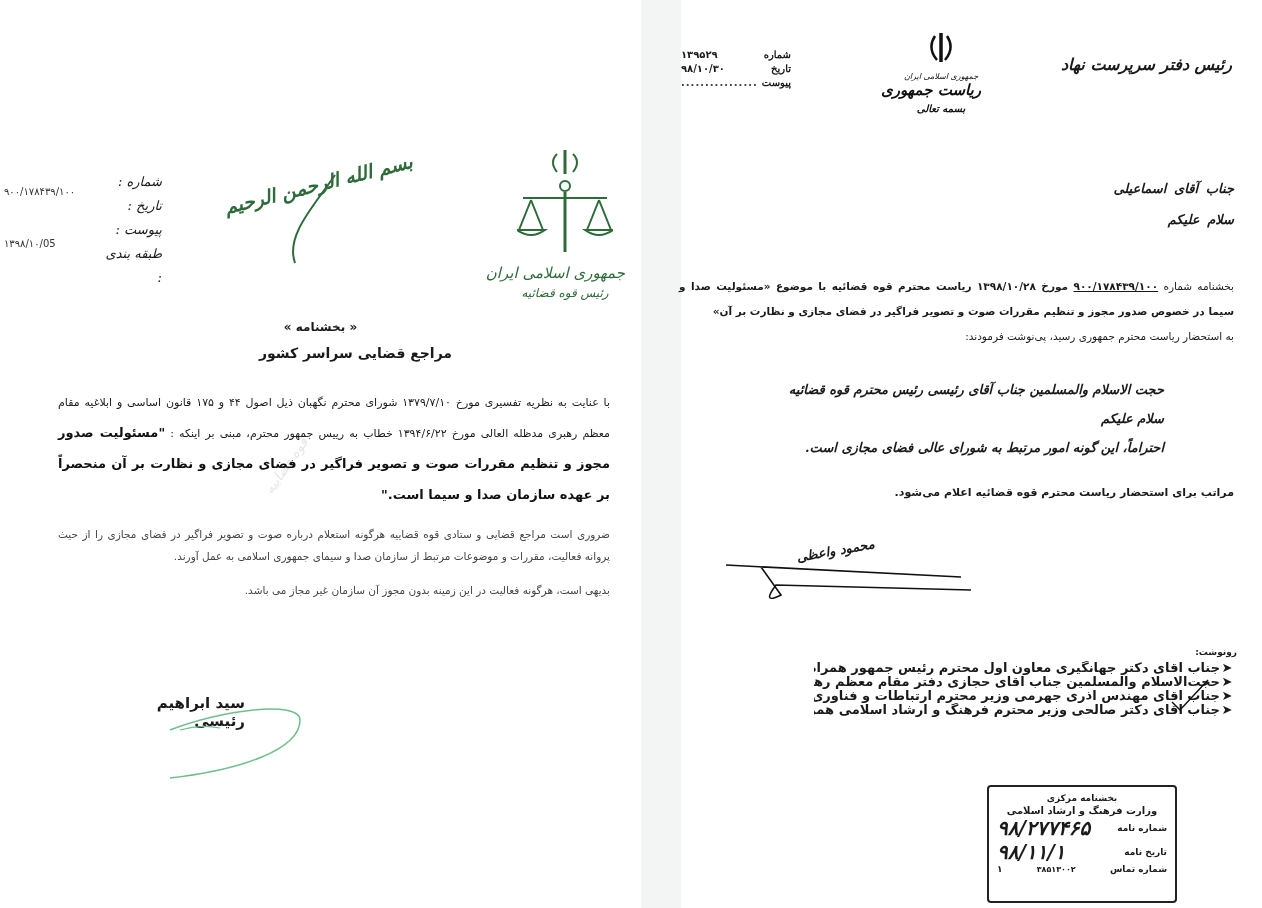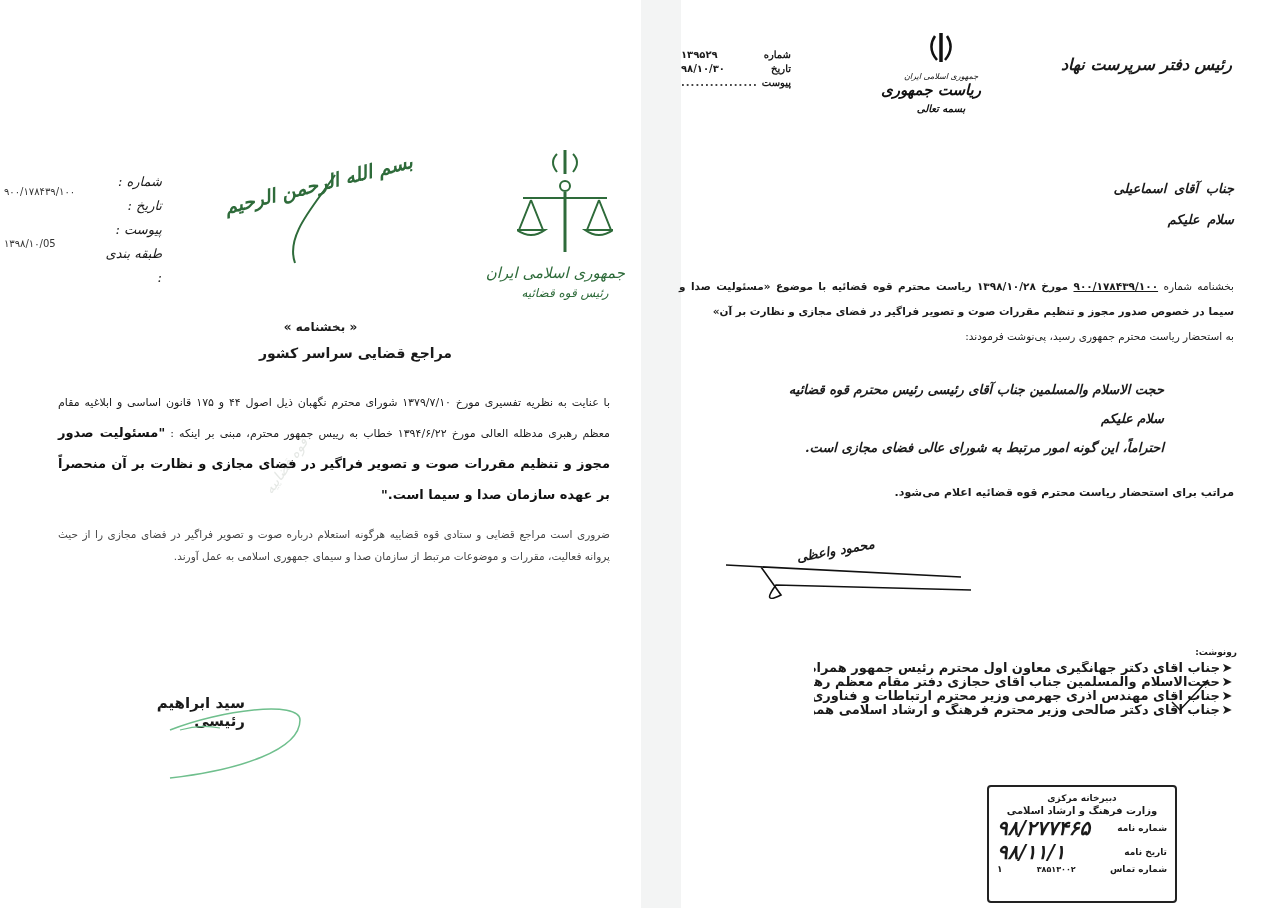--- a/index.html
+++ b/index.html
@@ -108,20 +108,21 @@
 
   <div id="circ-title">« بخشنامه »</div>
   <div id="circ-subtitle">مراجع قضایی سراسر کشور</div>
 
   <div id="left-body">
     <p>
       <span>با عنایت به نظریه تفسیری مورخ ۱۳۷۹/۷/۱۰ شورای محترم نگهبان ذیل اصول ۴۴ و ۱۷۵ قانون اساسی و ابلاغیه مقام معظم رهبری مدظله العالی مورخ ۱۳۹۴/۶/۲۲ خطاب به رییس جمهور محترم، مبنی بر اینکه :</span>
       <span class="strong">"مسئولیت صدور مجوز و تنظیم مقررات صوت و تصویر فراگیر در فضای مجازی و نظارت بر آن منحصراً بر عهده سازمان صدا و سیما است."</span>
     </p>
     <p class="small gap">ضروری است مراجع قضایی و ستادی قوه قضاییه هرگونه استعلام درباره صوت و تصویر فراگیر در فضای مجازی را از حیث پروانه فعالیت، مقررات و موضوعات مرتبط از سازمان صدا و سیمای جمهوری اسلامی به عمل آورند.</p>
+    <p class="small gap">بدیهی است، هرگونه فعالیت در این زمینه بدون مجوز آن سازمان غیر مجاز می باشد.</p>
   </div>
 
   <div id="signer">سید ابراهیم رئیسی</div>
   <svg id="left-sign" width="150" height="95" viewBox="0 0 150 95">
     <path d="M10 40 C60 20, 140 10, 140 30 C140 60, 80 80, 10 88" fill="none" stroke="#6fbf8d" stroke-width="1.5"></path>
     <path d="M20 40 q20 -6 40 -2" fill="none" stroke="#6fbf8d" stroke-width="1.2"></path>
   </svg>
 </div>
 
 <div id="gutter"></div>
@@ -188,21 +189,21 @@
     <li><span class="arrow">➤</span><span>جناب آقای دکتر جهانگیری معاون اول محترم رئیس جمهور همراه با تصویر برای استحضار</span></li>
     <li><span class="arrow">➤</span><span>حجت‌الاسلام والمسلمین جناب آقای حجازی دفتر مقام معظم رهبری همراه با تصویر برای استحضار</span></li>
     <li><span class="arrow">➤</span><span>جناب آقای مهندس آذری جهرمی وزیر محترم ارتباطات و فناوری اطلاعات همراه با تصویر برای آگاهی</span></li>
     <li><span class="arrow">➤</span><span>جناب آقای دکتر صالحی وزیر محترم فرهنگ و ارشاد اسلامی همراه با تصویر برای آگاهی</span></li>
   </ul>
   <svg id="cc-check" width="40" height="36" viewBox="0 0 40 36">
     <path d="M2 26 L10 34 L38 4" fill="none" stroke="#111" stroke-width="1.5"></path>
   </svg>
 
   <div id="stamp">
-    <div class="h1">دبیرخانه مرکزی</div>
+    <div class="h1">بخشنامه مرکزی</div>
     <div class="h2">وزارت فرهنگ و ارشاد اسلامی</div>
     <div class="row">
       <span>شماره نامه</span>
       <span class="hand">۹۸/۲۷۷۴۶۵</span>
     </div>
     <div class="row">
       <span>تاریخ نامه</span>
       <span class="hand">۹۸/۱۱/۱</span>
     </div>
     <div class="row">

